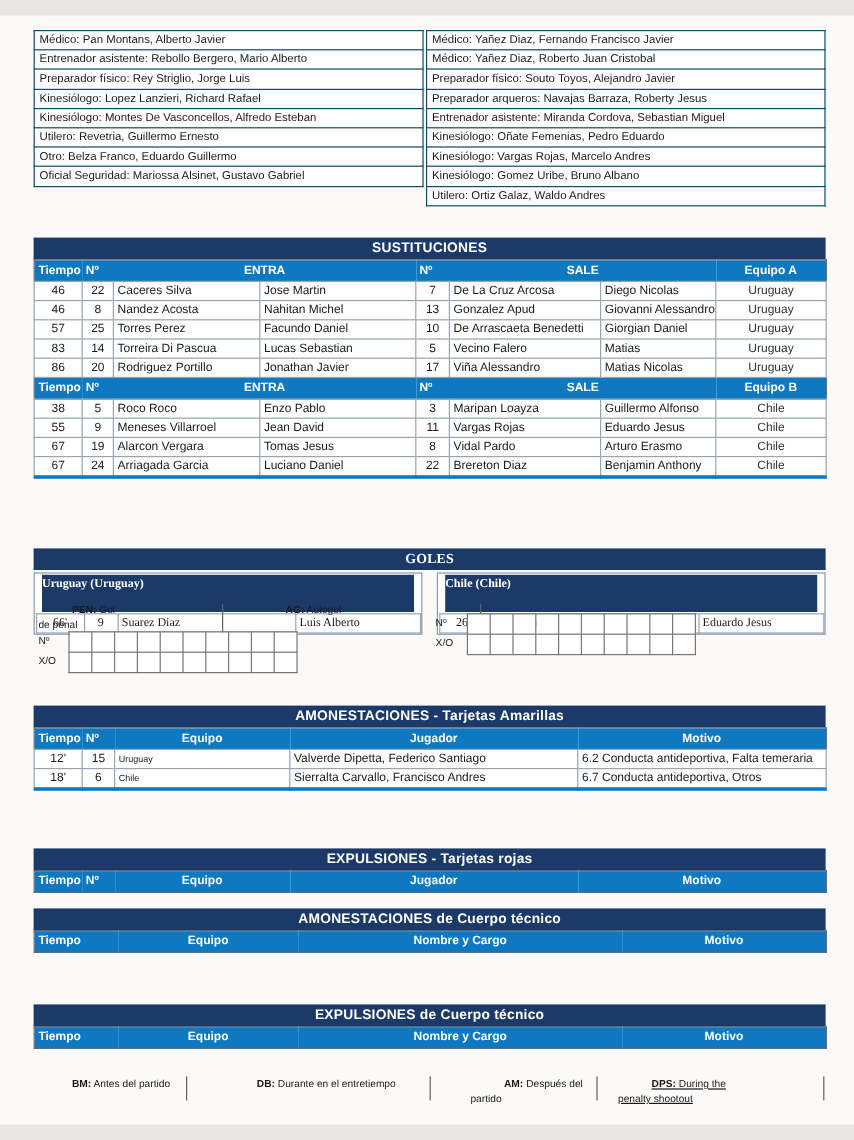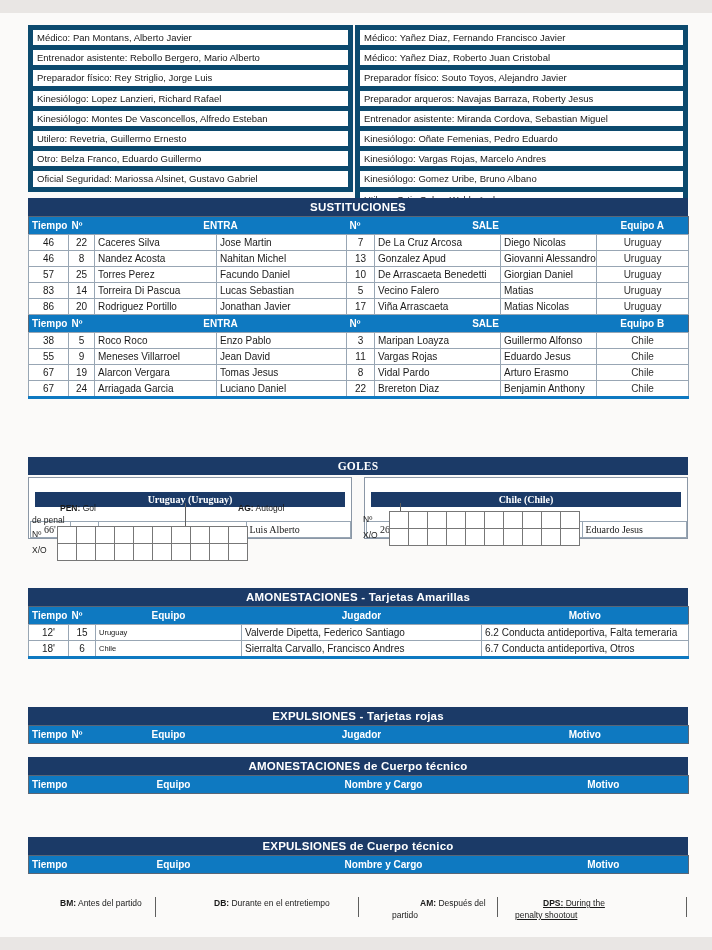--- a/index.html
+++ b/index.html
@@ -3,35 +3,35 @@
 <meta charset="utf-8">
 <style>
   html,body{margin:0;padding:0;}
   .page{position:relative;width:712px;height:950px;background:#fbfaf9;font-family:"Liberation Sans",sans-serif;overflow:hidden;color:#1a1a1a;}
   .band{position:absolute;left:0;width:712px;background:#e9e6e4;}
   .band-top{top:0;height:13px;}
   .band-bottom{top:937px;height:13px;}
   table{border-collapse:collapse;table-layout:fixed;}
   
   .staff{position:absolute;top:25px;}
-  .staff td{border:5px solid #0c4a6e;background:#fff;height:15.2px;font-size:9.5px;padding:0 4px;white-space:nowrap;overflow:hidden;vertical-align:middle;}
+  .staff td{border:1px solid #0c4a6e;background:#fff;height:15.2px;font-size:9.5px;padding:0 4px;white-space:nowrap;overflow:hidden;vertical-align:middle;}
   
   .section{position:absolute;left:28px;width:660px;}
   .title-bar{background:#1b3a67;color:#fff;font-weight:bold;font-size:11.5px;text-align:center;height:18px;line-height:18px;letter-spacing:.2px;}
   .hrow td{background:#0e79c1;color:#fff;font-weight:bold;font-size:10px;border:0;height:17px;padding:0 3px;vertical-align:middle;}
   .hrow td.hl{text-align:left;} .hrow td.hc{text-align:center;}
   .dtable{width:660px;border:1px solid #5a6676;}
   .blue-bottom{border-bottom:3px solid #0e79c1;}
   .dtable td.data{border:1px solid #98a6b4;background:#fff;height:15px;font-size:10px;padding:0 3px;white-space:nowrap;overflow:hidden;vertical-align:middle;}
   td.ctr{text-align:center;} td.tiny{font-size:7px;color:#333;text-align:center;} td.motivo{font-size:7.5px;color:#222;}
   
   .halves{display:flex;margin-top:2px;}
   .half{width:322px;border:1px solid #8b97a6;background:#fff;}
   .half-gap{width:12px;}
-  .half-head{background:#1b3a67;color:#fff;font-weight:bold;font-size:10px;text-align:center;height:15px;line-height:15px;margin:14px 6px;}
+  .half-head{background:#1b3a67;color:#fff;font-weight:bold;font-size:10px;height:31px;line-height:15px;margin:1px 6px;}
   .half table{width:320px;margin:0 auto;}
   .half td{border:1px solid #98a6b4;height:15px;font-size:10px;padding:0 3px;white-space:nowrap;overflow:hidden;vertical-align:middle;}
   
   .abs{position:absolute;font-size:8.5px;line-height:12px;}
   .abs b{font-weight:bold;padding-left:28px;}
   .vline{position:absolute;width:1px;background:#5f5f5f;}
   .xo-grid{position:absolute;}
   .xo-grid td{width:16px;height:14px;border:1px solid #777;background:#fff;}
   .grid-label{position:absolute;font-size:8.5px;color:#222;}
 </style>
@@ -163,21 +163,21 @@
             <td class="data">Vecino Falero</td>
             <td class="data">Matias</td>
             <td class="data tiny">Uruguay</td>
       </tr>
       <tr>
         <td class="data ctr">86</td>
             <td class="data ctr">20</td>
             <td class="data">Rodriguez Portillo</td>
             <td class="data">Jonathan Javier</td>
             <td class="data ctr">17</td>
-            <td class="data">Viña Arrascaeta</td>
+            <td class="data">Viña Alessandro</td>
             <td class="data">Matias Nicolas</td>
             <td class="data tiny">Uruguay</td>
       </tr>
       <tr class="hrow">
         <td class="hl">Tiempo</td>
         <td class="hl">Nº</td>
         <td class="hc" colspan="2">ENTRA</td>
         <td class="hl">Nº</td>
         <td class="hc" colspan="2">SALE</td>
         <td class="hc">Equipo B</td>

